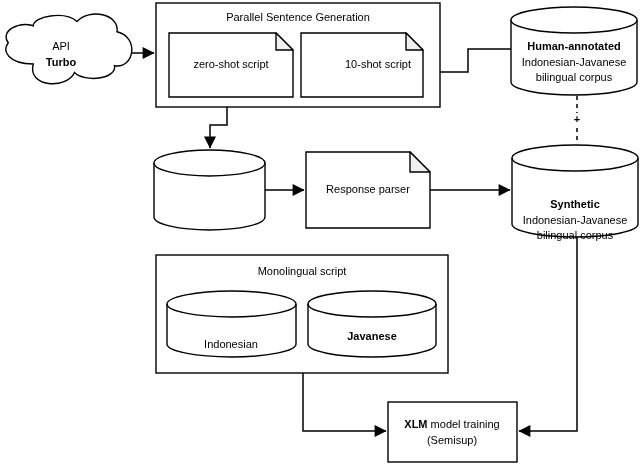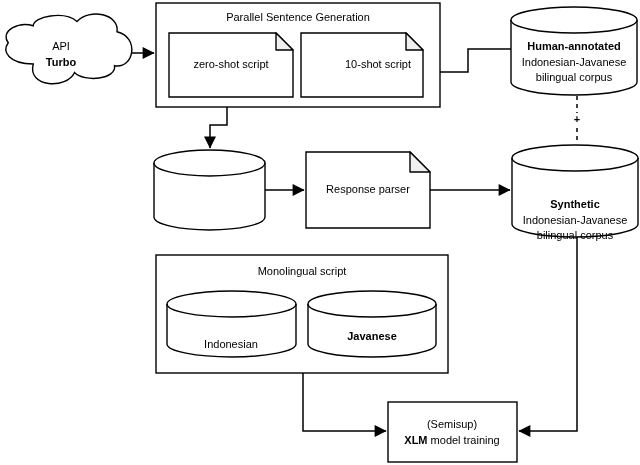--- a/index.html
+++ b/index.html
@@ -102,17 +102,17 @@
     <div>bilingual corpus</div>
   </div>
 
   <div class="lbl" style="left:302px; top:272px;">Monolingual script</div>
 
   <div class="lbl" style="left:231px; top:337px;margin-top:8px;">Indonesian</div>
 
   <div class="lbl" style="left:372px; top:337px;font-weight:bold;">Javanese</div>
 
   <div class="lbl" style="left:452px; top:432px;">
+    <div><span class="b">XLM</span><span> model training</span></div>
     <div>(Semisup)</div>
-    <div><span class="b">XLM</span><span> model training</span></div>
   </div>
 
 </div>
 
 </body></html>

